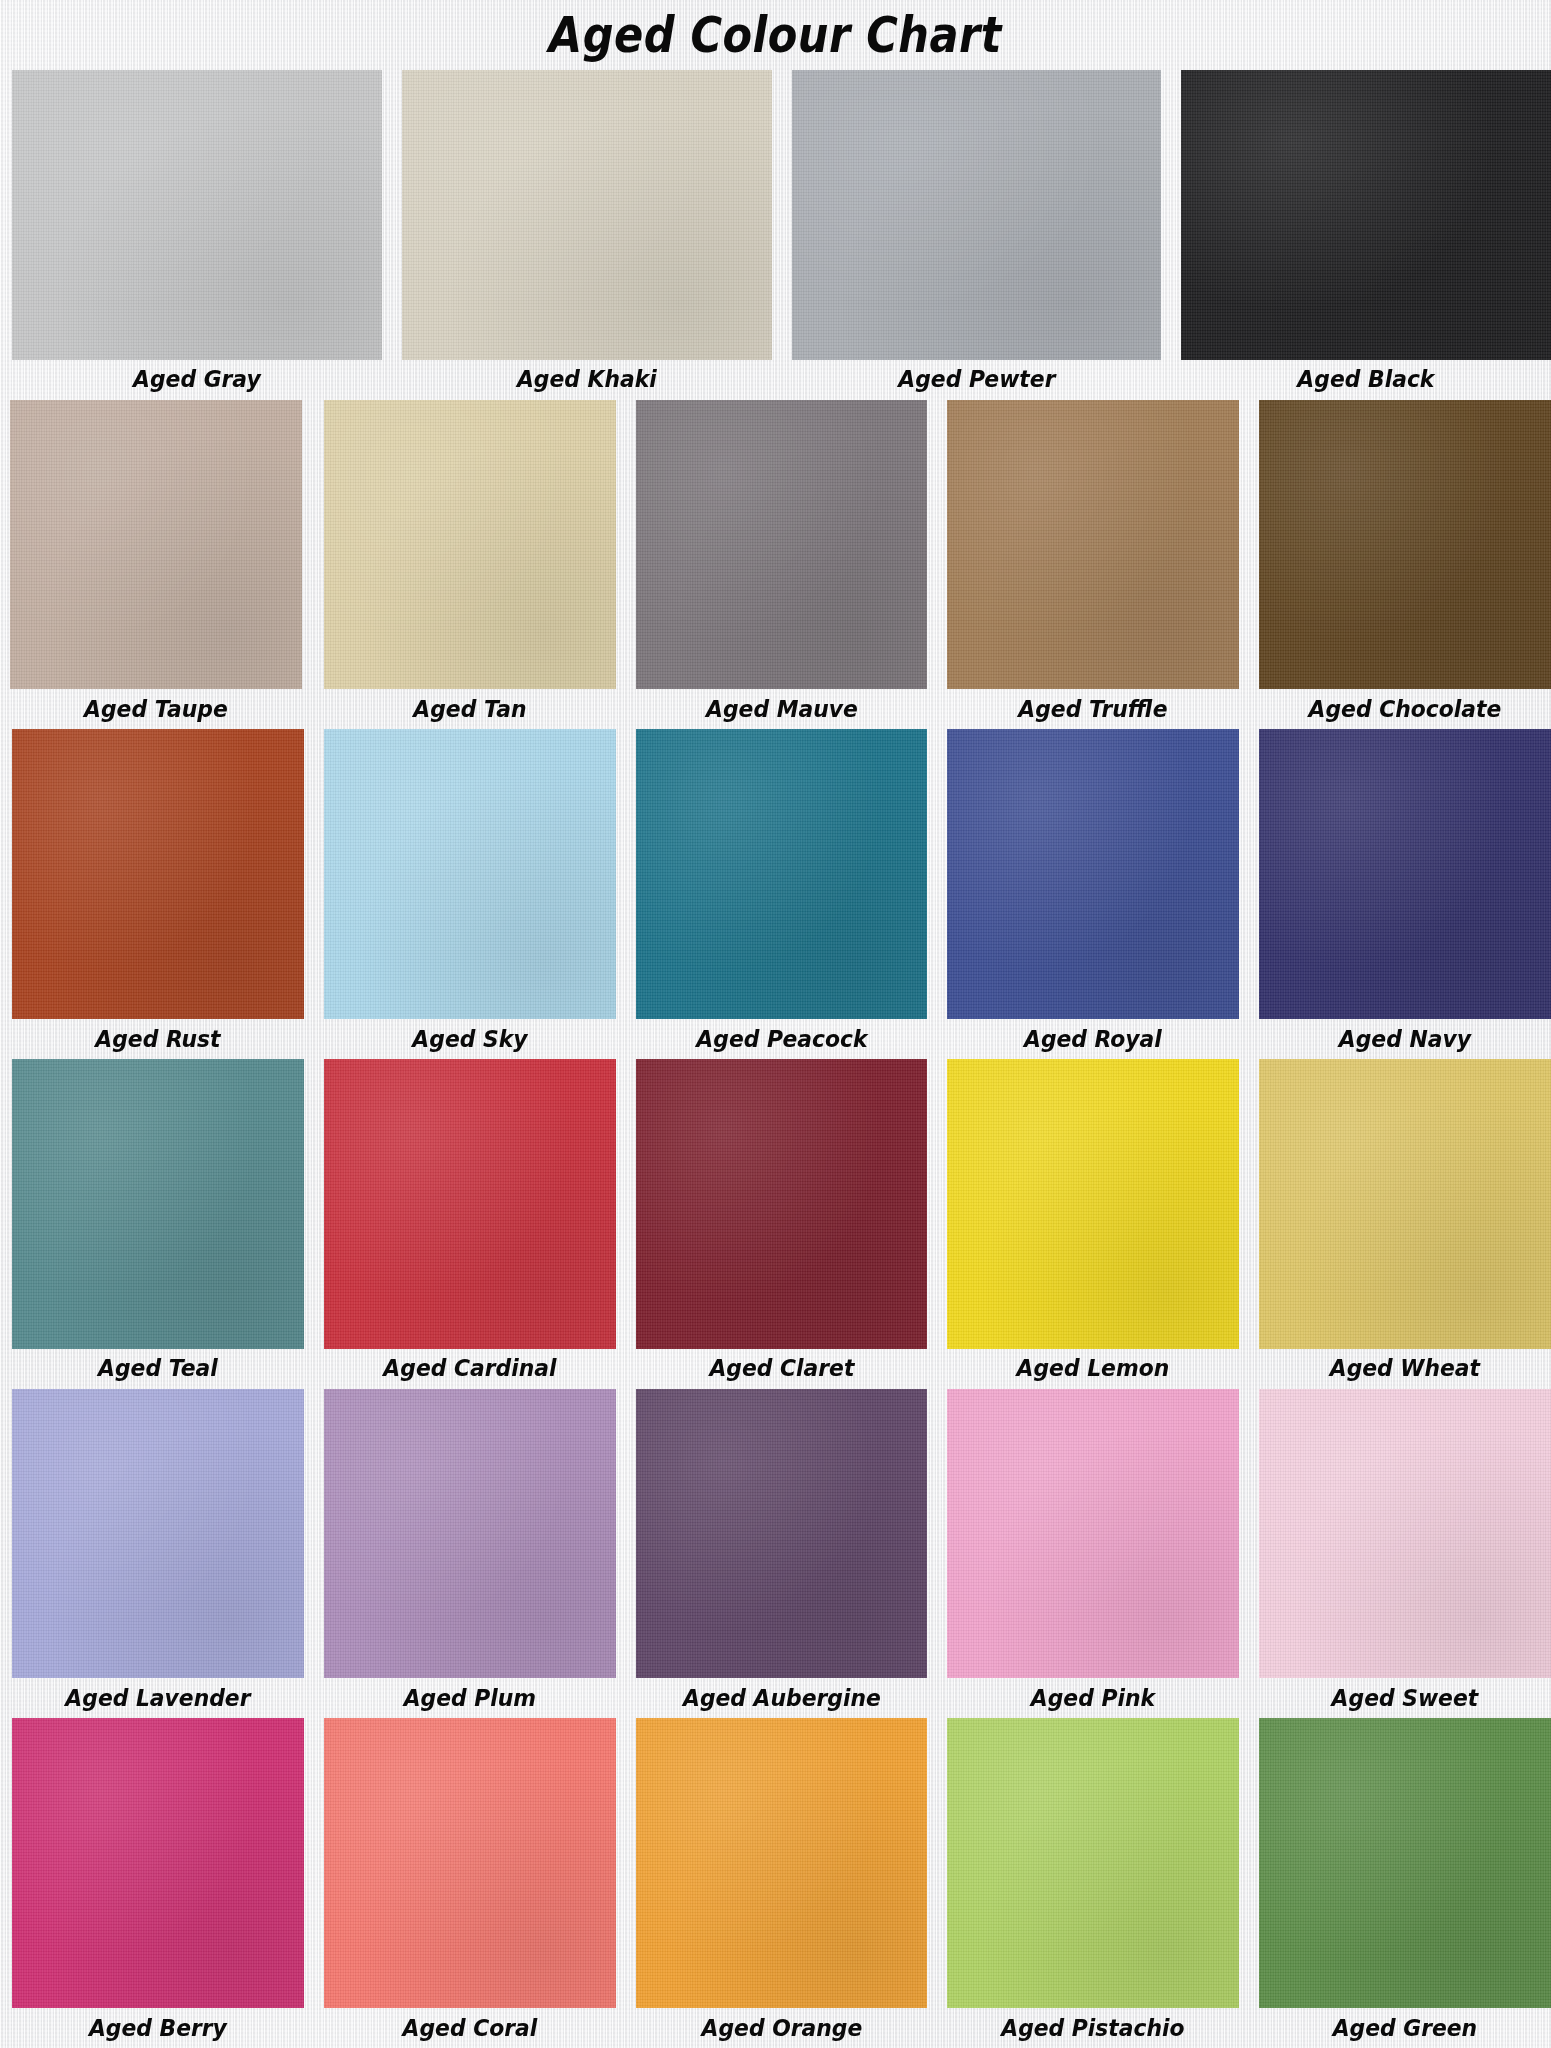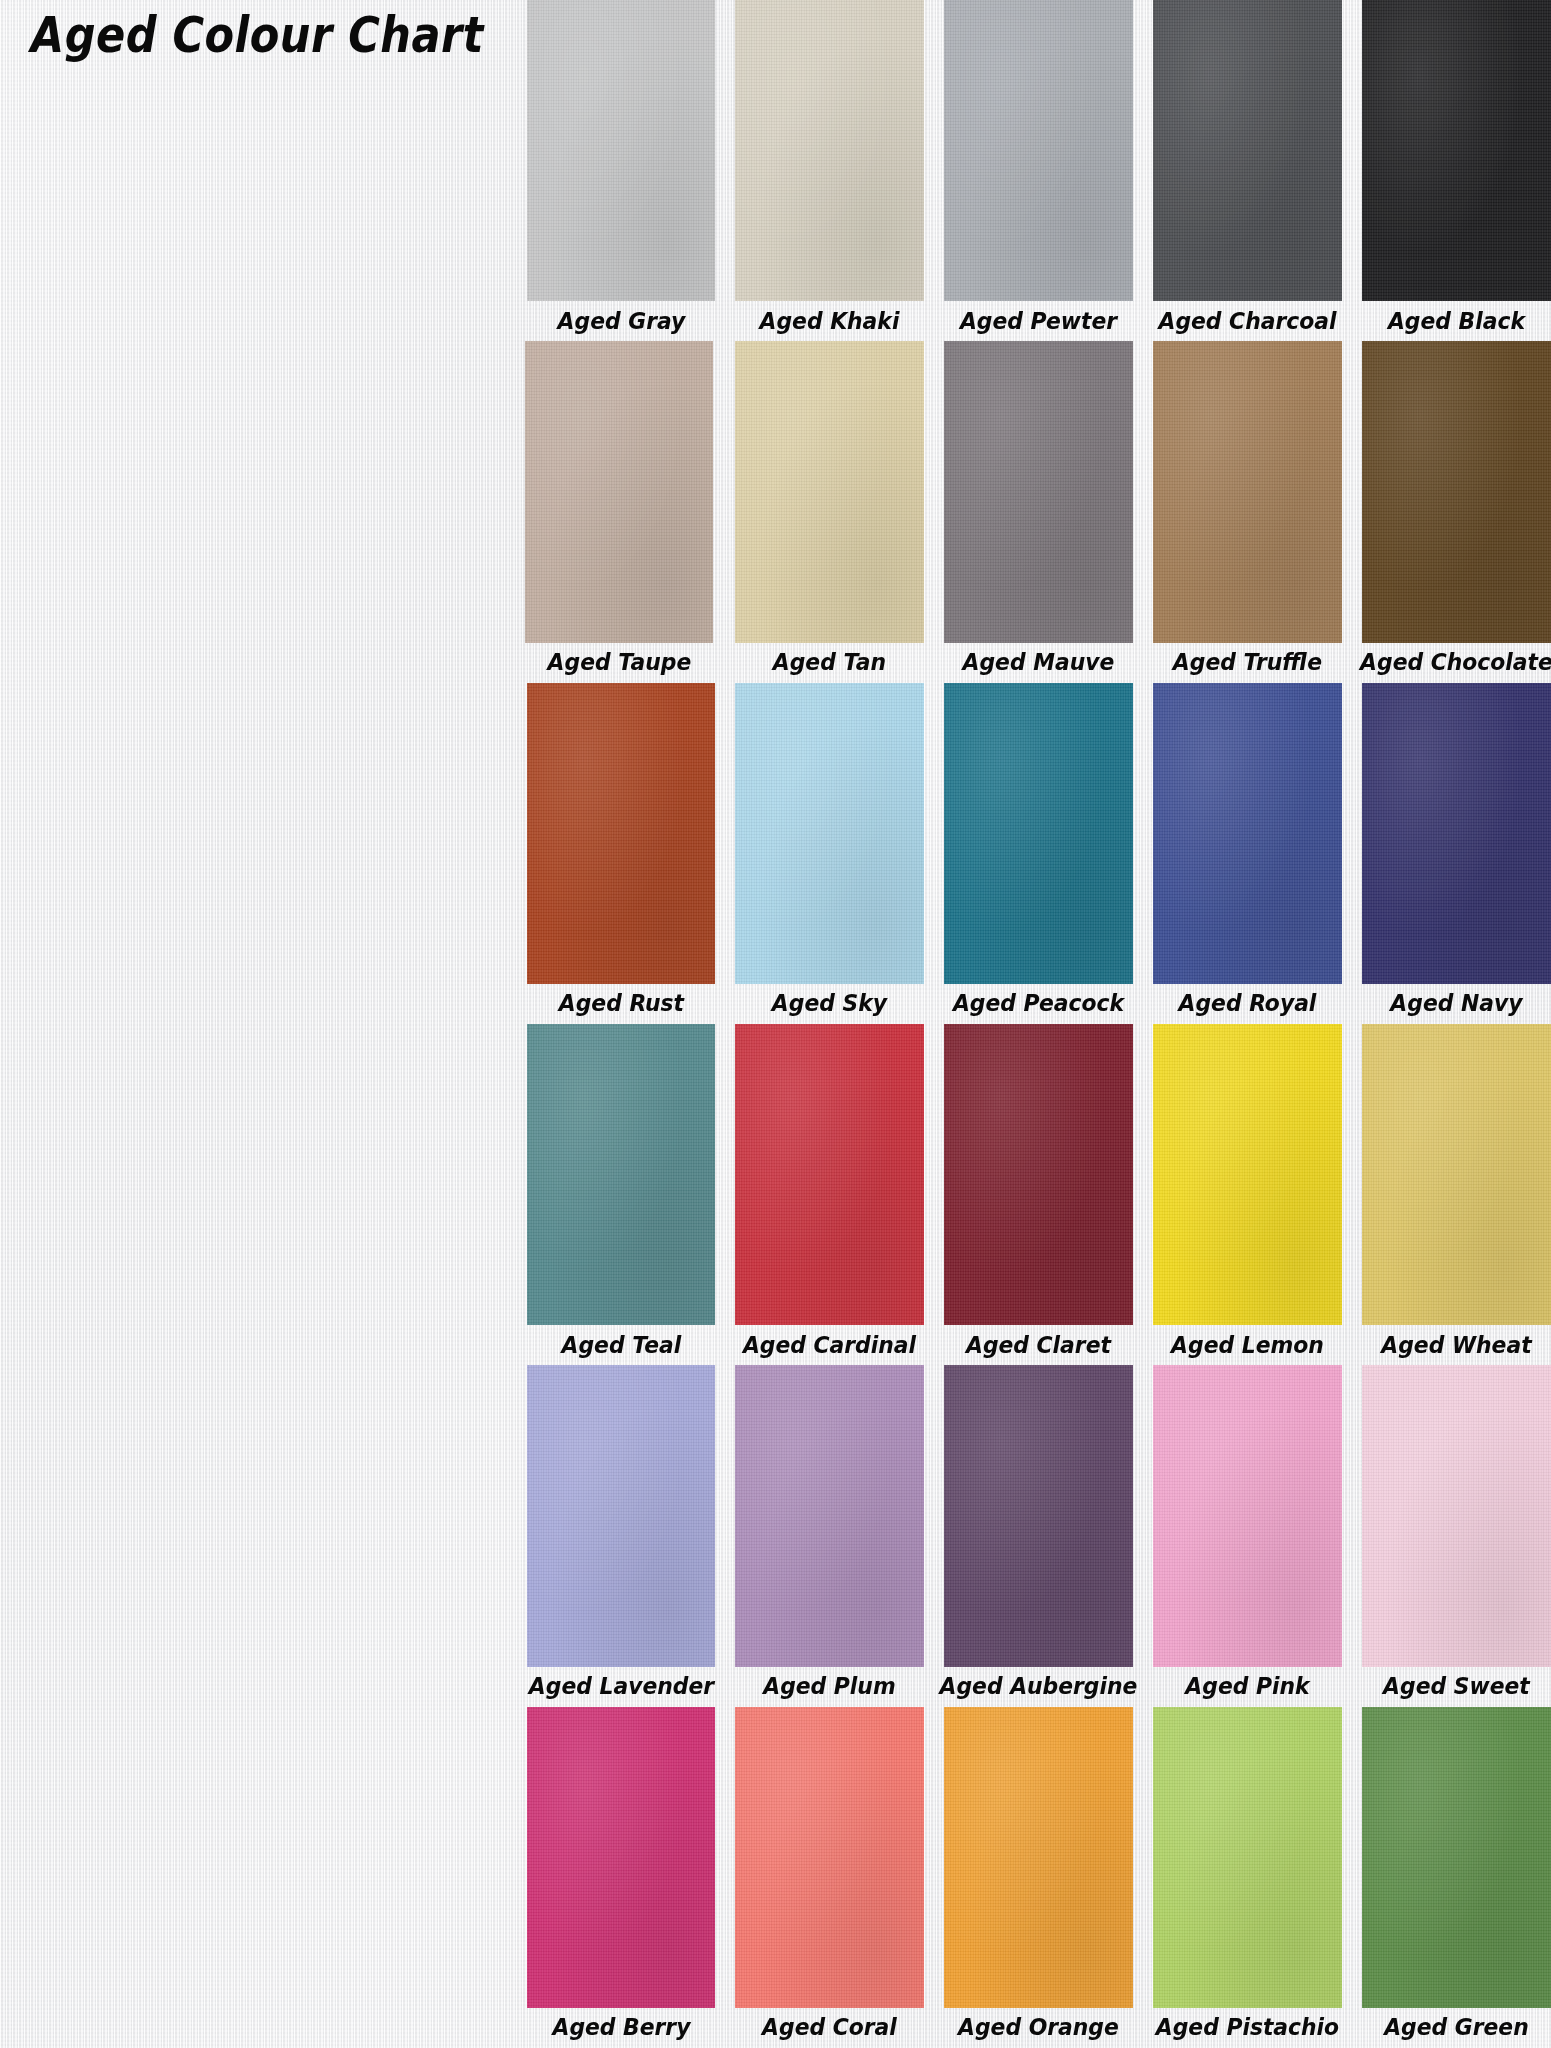--- a/index.html
+++ b/index.html
@@ -31,20 +31,21 @@
         rgba(250,250,251,0.70) 5px,
         rgba(220,221,224,0.45) 5px,
         rgba(220,221,224,0.45) 6px),
       repeating-linear-gradient(0deg,
         rgba(255,255,255,0.40) 0px,
         rgba(255,255,255,0.40) 2px,
         rgba(226,227,229,0.35) 2px,
         rgba(226,227,229,0.35) 4px),
       linear-gradient(115deg, #f6f6f7 0%, #e6e7e9 28%, #f4f4f5 52%, #e4e5e8 78%, #f2f2f3 100%);
     display: flex;
+    flex-direction: column;
   }
 
   
   .title-bar {
     height: 70px;
     flex: 0 0 70px;
     display: flex;
     align-items: center;
     justify-content: center;
   }
@@ -150,24 +151,20 @@
           <div class="swatch-label">Aged Gray</div>
         </div>
         <div class="swatch-cell">
           <div class="swatch" style="background-color: rgb(215, 209, 193);"></div>
           <div class="swatch-label">Aged Khaki</div>
         </div>
         <div class="swatch-cell">
           <div class="swatch" style="background-color: rgb(169, 173, 179);"></div>
           <div class="swatch-label">Aged Pewter</div>
         </div>
-        <div class="swatch-cell">
-          <div class="swatch" style="background-color: rgb(75, 77, 81);"></div>
-          <div class="swatch-label">Aged Charcoal</div>
-        </div>
         <div class="swatch-cell last">
           <div class="swatch" style="background-color: rgb(30, 30, 32);"></div>
           <div class="swatch-label">Aged Black</div>
         </div>
       </div>
       <div class="swatch-row">
         <div class="swatch-cell">
           <div class="swatch" style="background-color: rgb(193, 174, 161);"></div>
           <div class="swatch-label">Aged Taupe</div>
         </div>

